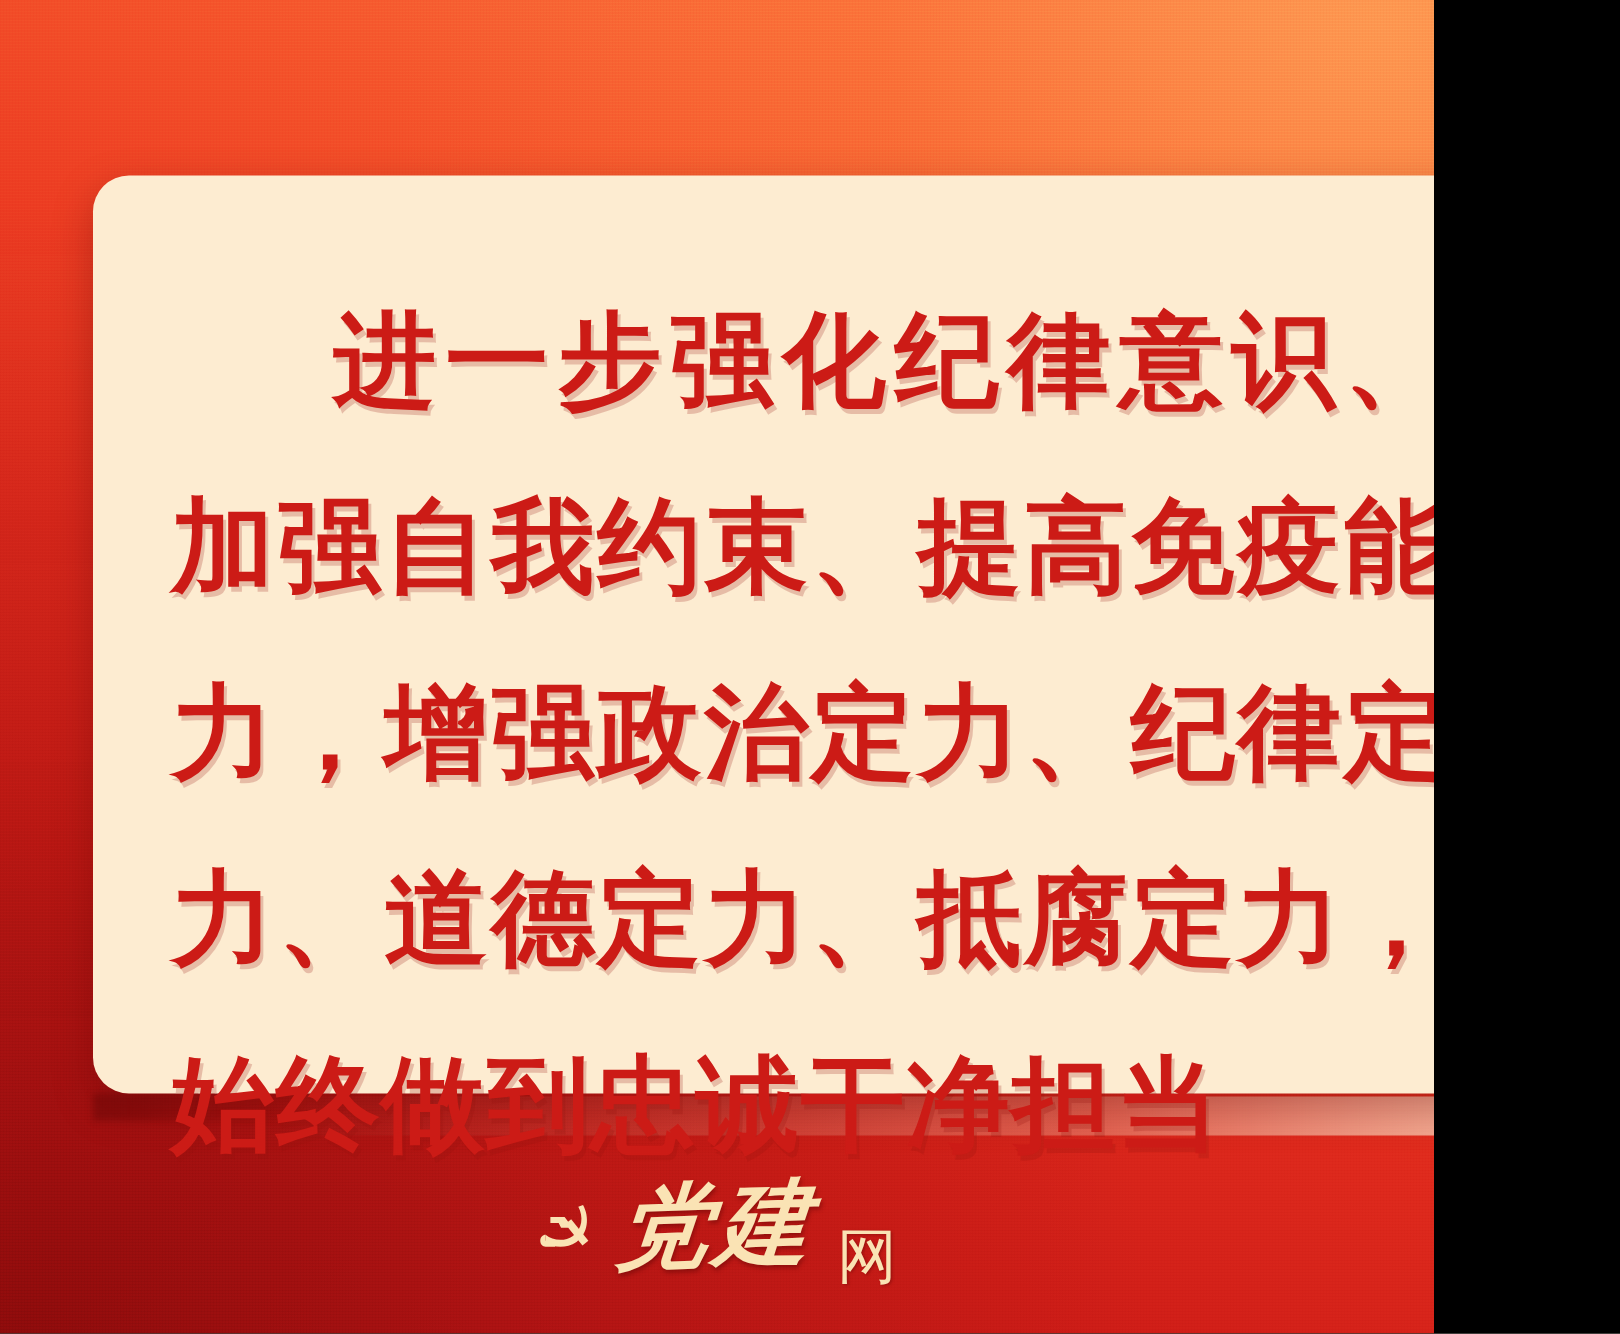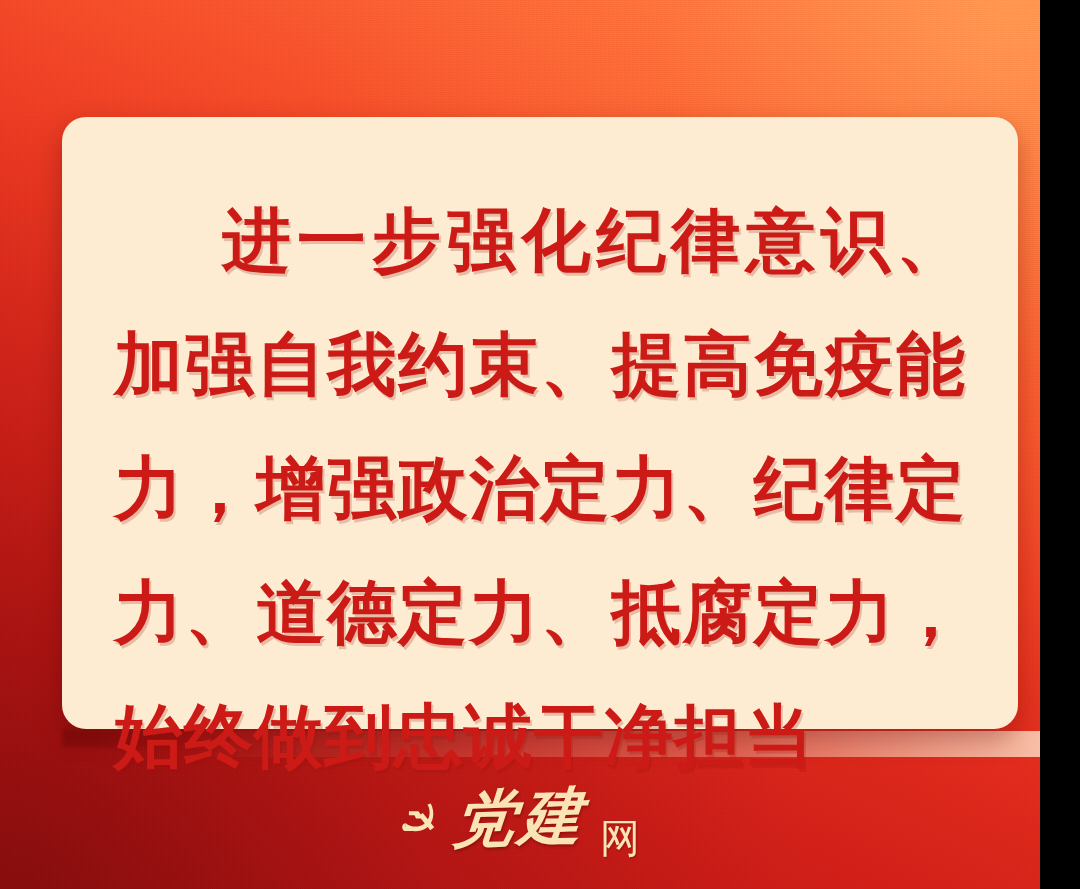--- a/index.html
+++ b/index.html
@@ -3,21 +3,21 @@
 <meta charset="utf-8">
 <style>
   html, body {
     margin: 0;
     padding: 0;
     background: #000;
   }
 
   #poster {
     position: relative;
-    width: 1040px;
+    width: 956px;
     height: 889px;
     overflow: hidden;
     font-family: "Liberation Serif", "DejaVu Serif", serif;
     
     background:
       linear-gradient(25deg,
         #a81212 0%,
         #bd1616 12%,
         #cf1d17 26%,
         #e02b1d 42%,

